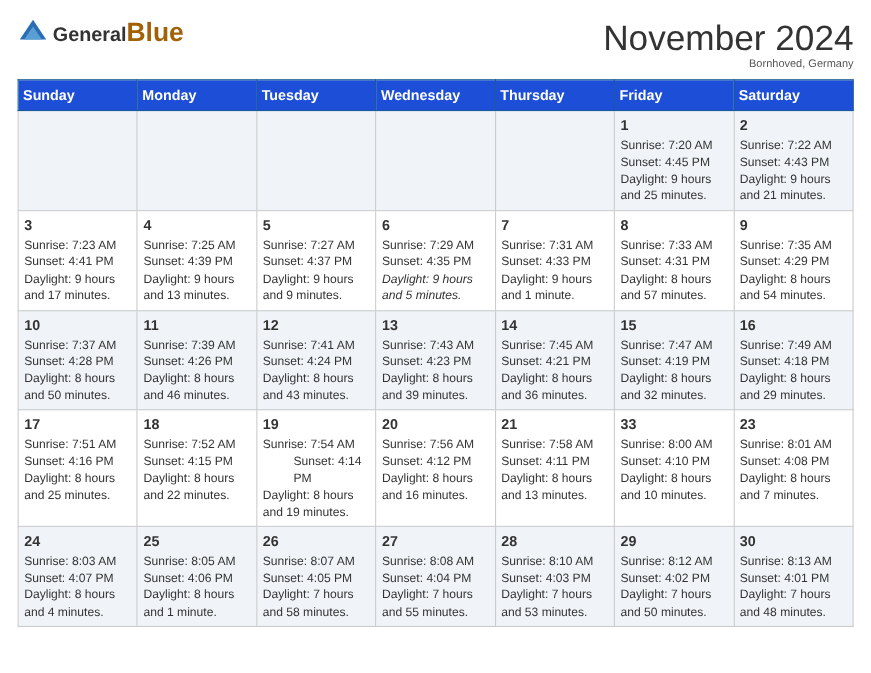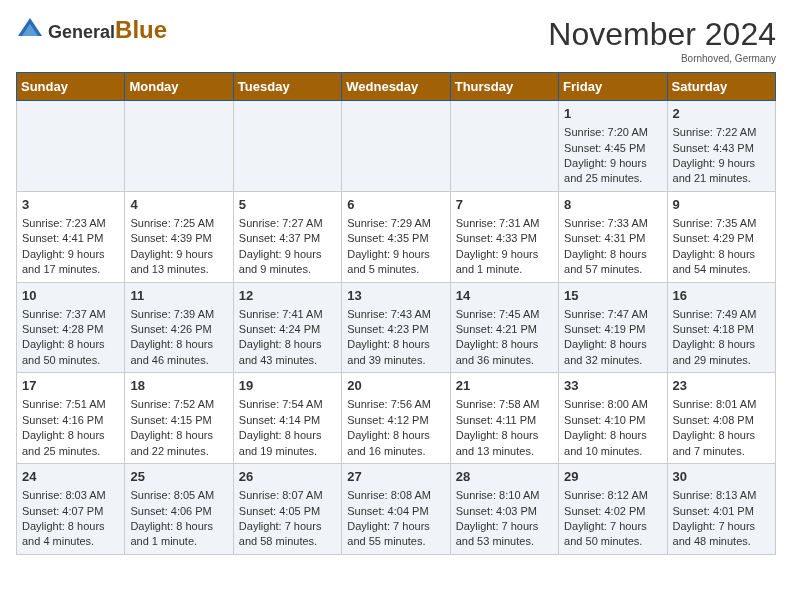--- a/index.html
+++ b/index.html
@@ -46,21 +46,21 @@
     .location {
       font-size: 10px;
       color: #555;
     }
     table {
       width: 100%;
       border-collapse: collapse;
       table-layout: fixed;
     }
     thead tr {
-      background-color: #a16207;
+      background-color: #1d4ed8;
     }
     thead th {
       color: #fff;
       font-size: 13px;
       font-weight: bold;
       padding: 6px 4px;
       text-align: left;
       border: 1px solid #1a5a9a;
     }
     tbody tr {
@@ -154,21 +154,21 @@
         <td>
           <span class="day-num">5</span>
           <span style="display: block;">Sunrise: 7:27 AM</span>
           <span style="display: block;">Sunset: 4:37 PM</span>
           <span style="display: block;">Daylight: 9 hours and 9 minutes.</span>
         </td>
         <td>
           <span class="day-num">6</span>
           <span style="display: block;">Sunrise: 7:29 AM</span>
           <span style="display: block;">Sunset: 4:35 PM</span>
-          <span style="display: block;">Daylight: 9 hours and 5 minutes.</span>
+          <span style="display: block; font-style: italic;">Daylight: 9 hours and 5 minutes.</span>
         </td>
         <td>
           <span class="day-num">7</span>
           <span style="display: block;">Sunrise: 7:31 AM</span>
           <span style="display: block;">Sunset: 4:33 PM</span>
           <span style="display: block;">Daylight: 9 hours and 1 minute.</span>
         </td>
         <td>
           <span class="day-num">8</span>
           <span style="display: block;">Sunrise: 7:33 AM</span>
@@ -235,21 +235,21 @@
         </td>
         <td>
           <span class="day-num">18</span>
           <span style="display: block;">Sunrise: 7:52 AM</span>
           <span style="display: block;">Sunset: 4:15 PM</span>
           <span style="display: block;">Daylight: 8 hours and 22 minutes.</span>
         </td>
         <td>
           <span class="day-num">19</span>
           <span style="display: block;">Sunrise: 7:54 AM</span>
-          <span style="display: block;">Sunset: 4:14 PM</span>
+          <span style="display: block; margin-left: 28px;">Sunset: 4:14 PM</span>
           <span style="display: block;">Daylight: 8 hours and 19 minutes.</span>
         </td>
         <td>
           <span class="day-num">20</span>
           <span style="display: block;">Sunrise: 7:56 AM</span>
           <span style="display: block;">Sunset: 4:12 PM</span>
           <span style="display: block;">Daylight: 8 hours and 16 minutes.</span>
         </td>
         <td>
           <span class="day-num">21</span>

